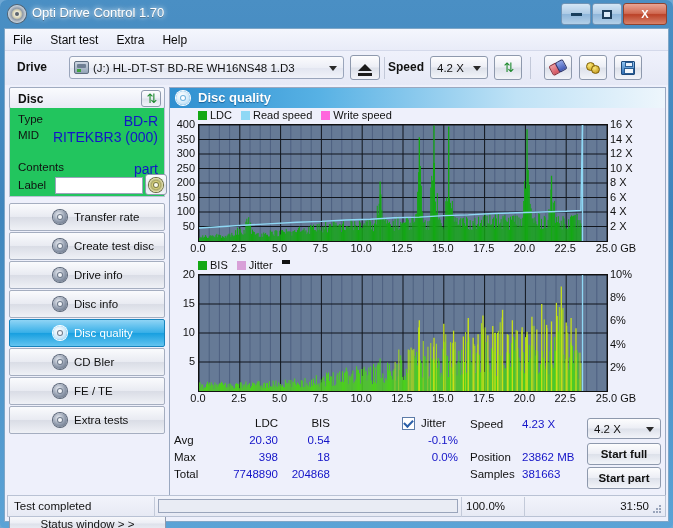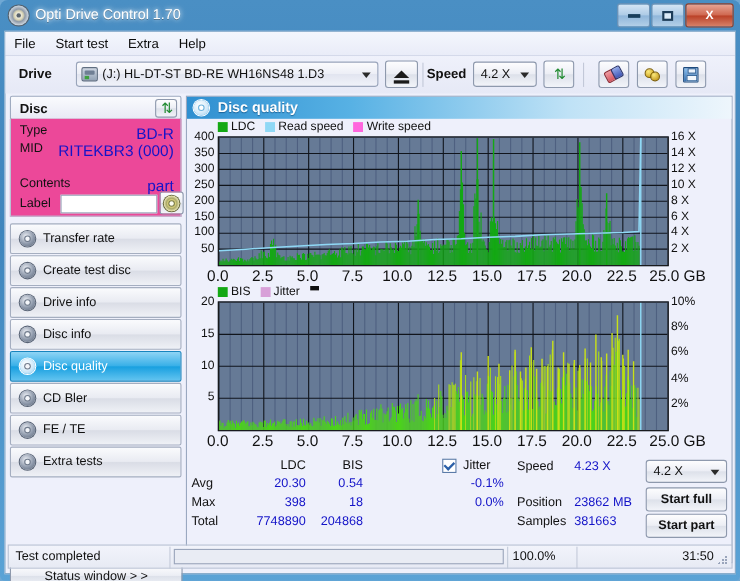--- a/index.html
+++ b/index.html
@@ -136,39 +136,39 @@
     background:linear-gradient(180deg,#fafbfe 0%,#e8eaf5 100%);
     border:1px solid #9fabc0;box-sizing:border-box;border-radius:2px;
   }
   .disc-head .t{position:absolute;left:8px;top:4px;font-size:12px;font-weight:bold;color:#111;}
   .mini-btn{
     position:absolute;right:3px;top:2px;width:20px;height:17px;
     display:flex;align-items:center;justify-content:center;
   }
   .disc-body{
     position:absolute;left:2px;top:21px;width:156px;height:89px;
-    background:#ec4899;border:1px solid #b9c2d4;border-top:none;box-sizing:border-box;
+    background:#22c55e;border:1px solid #b9c2d4;border-top:none;box-sizing:border-box;
   }
   .drow{position:absolute;left:0;width:156px;height:16px;}
   .drow .k{position:absolute;left:8px;top:1px;font-size:11.5px;color:#111;}
   .drow .v{position:absolute;right:8px;top:1px;font-size:14px;color:#1414c8;}
   .label-input{
     position:absolute;left:45px;top:69px;width:88px;height:17px;
     background:#fff;border:1px solid #9aa5bb;box-sizing:border-box;
   }
   .cd-btn{position:absolute;left:135px;top:66px;width:22px;height:21px;display:flex;align-items:center;justify-content:center;}
   .cd-g{width:14px;height:14px;border-radius:50%;background:radial-gradient(circle at 50% 50%,#f7f2b8 0%,#d8d07a 35%,#a9a86a 48%,#e8e3ad 70%,#8d9050 100%);box-shadow:0 0 0 1px #6a6b3a;position:relative;}
   .cd-g:after{content:"";position:absolute;left:5px;top:5px;width:4px;height:4px;border-radius:50%;background:#fbfbf0;box-shadow:0 0 0 1px #7a7b48;}
 
   .navlist{position:absolute;left:2px;top:116px;width:156px;}
   .navbtn{
     position:relative;width:156px;height:28px;margin-bottom:1px;
     background:linear-gradient(180deg,#fafbfd 0%,#e9ebf2 48%,#dadde6 52%,#eff1f6 100%);
     border:1px solid #a5aec0;box-sizing:border-box;border-radius:2px;
-    display:flex;align-items:center;cursor:default;
+    display:flex;align-items:center;cursor:default;padding-left:35px;
   }
   .navbtn.active{
     background:linear-gradient(180deg,#8fd4f5 0%,#39b0e8 48%,#19a0e0 52%,#63c4f0 100%);
     border-color:#1784bd;
   }
   .navbtn .nico{
     width:14px;height:14px;margin-left:8px;margin-right:7px;border-radius:50%;
     background:radial-gradient(circle at 40% 35%,#eceff5 0%,#8e99ab 55%,#5d6879 100%);
     box-shadow:0 0 0 1px #596476;position:relative;flex:none;
   }
@@ -207,21 +207,21 @@
 
   .plot{
     position:absolute;
     background:#667a96;
     border:1px solid #111;
     box-sizing:border-box;
     overflow:hidden;
   }
   .ytick{position:absolute;right:0;font-size:11px;color:#111;text-align:right;transform:translateY(-50%);white-space:nowrap;}
   .ytickR{position:absolute;left:0;font-size:11px;color:#111;transform:translateY(-50%);white-space:nowrap;}
-  .xtick{position:absolute;font-size:14px;color:#111;transform:translateX(-50%);white-space:nowrap;}
+  .xtick{position:absolute;font-size:11px;color:#111;transform:translateX(-50%);white-space:nowrap;}
 
   
   .stats{position:absolute;left:0;top:0;}
   .st{position:absolute;font-size:11.5px;color:#111;white-space:nowrap;}
   .stv{position:absolute;font-size:11.5px;color:#1414c8;white-space:nowrap;text-align:right;}
   .chk{
     position:absolute;width:13px;height:13px;background:#fff;border:1px solid #5b7ba8;box-sizing:border-box;
     display:flex;align-items:center;justify-content:center;
   }
   .chk:after{content:"";width:7px;height:4px;border-left:2px solid #2b5fa8;border-bottom:2px solid #2b5fa8;transform:rotate(-45deg) translate(1px,-1px);}

